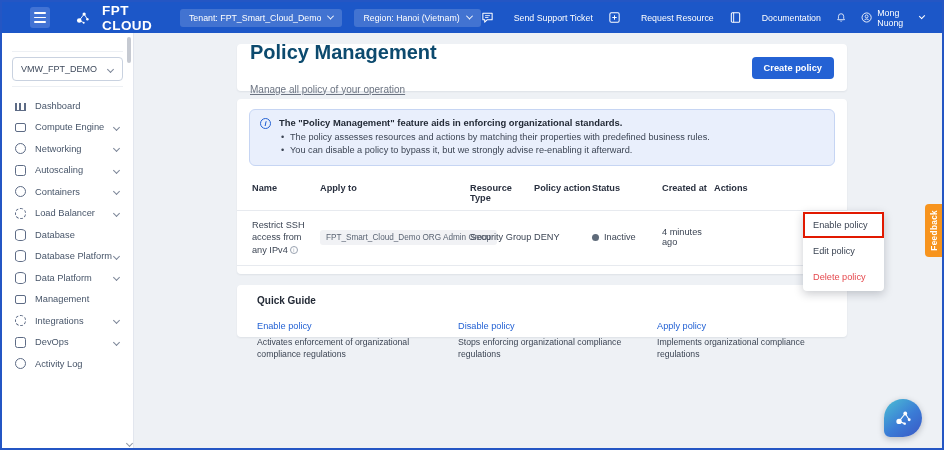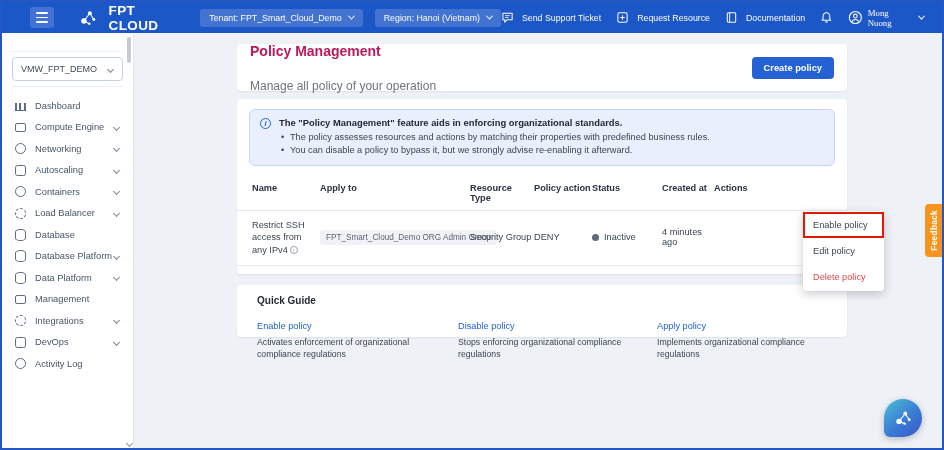--- a/index.html
+++ b/index.html
@@ -10,23 +10,23 @@
   
   .navbar { position:absolute; top:0; left:0; right:0; height:31px; background:#1c57c8; display:flex; align-items:center; justify-content:space-between; color:#fff; z-index:5; }
   .nav-left { display:flex; align-items:center; }
   .hamburger { width:24px; height:21px; margin-left:28px; background:#4273d4; border:none; border-radius:3px; display:flex; flex-direction:column; justify-content:center; align-items:center; gap:2.5px; cursor:pointer; }
   .hamburger span { display:block; width:12px; height:1.8px; background:#fff; border-radius:1px; }
   .logo { display:flex; align-items:center; gap:13px; margin-left:26px; cursor:pointer; }
   .logo-text { font-size:13.5px; font-weight:bold; letter-spacing:.4px; color:#fff; }
   .nav-chip { display:flex; align-items:center; gap:7px; background:rgba(255,255,255,.17); border-radius:3px; padding:4px 9px; font-size:8.8px; margin-left:12px; cursor:pointer; white-space:nowrap; }
   .cr { width:5px; height:5px; border-right:1.4px solid #fff; border-bottom:1.4px solid #fff; transform:rotate(45deg) translate(-1px,-1px); display:inline-block; }
   .nav-right { display:flex; align-items:center; gap:15px; margin-right:18px; }
-  .nav-link { display:flex; align-items:center; gap:8px; font-size:8.8px; cursor:pointer; white-space:nowrap; }
+  .nav-link { display:flex; align-items:center; gap:20px; font-size:8.8px; cursor:pointer; white-space:nowrap; }
   .nav-ic { width:13px; height:13px; display:block; }
-  .user { display:flex; align-items:center; gap:5px; font-size:8.8px; cursor:pointer;font-family:Liberation Serif, serif; }
+  .user { display:flex; align-items:center; gap:5px; font-size:8.8px; cursor:pointer; }
 
   
   .sidebar { position:absolute; top:31px; left:0; bottom:0; width:132px; background:#fff; border-right:1px solid #e2e6ee; padding-top:13px; z-index:4; }
   .sb-item { display:flex; align-items:center; height:21.5px; padding:0 10px 0 13px; cursor:pointer; color:#475569; }
   .sb-label { font-size:9.3px; margin-left:9px; flex:1; white-space:nowrap; }
   .sb-caret { width:5px; height:5px; border-right:1.2px solid #7c8698; border-bottom:1.2px solid #7c8698; transform:rotate(45deg); margin-right:4px; }
   .sb-div { height:1px; background:#edf0f4; margin:5px 10px; }
   .proj-select { margin:4px 10px; height:24px; border:1px solid #c9d2e0; border-radius:4px; display:flex; align-items:center; justify-content:space-between; padding:0 8px; font-size:9px; color:#3f4a5c; cursor:pointer; }
   .proj-select .sb-caret { margin-right:1px; }
   
@@ -38,22 +38,22 @@
   .ic-cir  { border:1.2px solid #5d6b85; border-radius:50%; }
   .ic-gear { border:1.2px dashed #5d6b85; border-radius:50%; }
   .ic-cyl  { height:12px; border:1.2px solid #5d6b85; border-radius:5px / 3px; }
   .sb-scroll { position:absolute; top:2px; bottom:2px; right:1px; width:5px; }
   .sb-thumb { position:absolute; top:2px; left:0; width:4px; height:26px; background:#c6cad2; border-radius:2px; }
   .sb-arrow { position:absolute; bottom:0; left:0; width:5px; height:5px; border-right:1.3px solid #8f97a4; border-bottom:1.3px solid #8f97a4; transform:rotate(45deg); }
 
   
   .card { position:absolute; left:235px; width:610px; background:#fff; border-radius:4px; box-shadow:0 1px 2px rgba(16,24,40,.07); }
   .card-header { top:42px; height:47px; display:flex; align-items:center; justify-content:space-between; padding:0 13px; }
-  .page-title { font-size:14px; font-weight:bold; color:#be185d; }
-  .page-subtitle { font-size:12px; color:#6c7482; margin-top:20px; }
+  .page-title { font-size:20px; font-weight:bold; color:#0c4a6e; }
+  .page-subtitle { font-size:10px; color:#6c7482; margin-top:20px;text-decoration:underline; }
   .btn-primary { background:#2462d4; color:#fff; border:none; border-radius:4px; font-size:9.3px; font-weight:bold; padding:6px 12px; cursor:pointer; font-family:inherit; }
 
   .card-table { top:97px; height:175px; overflow:hidden; }
   .banner { margin:10px 12px 8px; background:#e9effc; border:1px solid #c6d5f3; border-radius:6px; padding:7px 10px; display:flex; gap:8px; }
   .info-badge { width:11px; height:11px; flex:none; border:1.1px solid #2462d4; border-radius:50%; color:#2462d4; font-size:7.5px; font-weight:bold; display:flex; align-items:center; justify-content:center; margin-top:1px; font-style:italic; }
   .banner-title { font-size:9.4px; font-weight:bold; color:#232a36; }
   .banner ul { list-style:none; margin-top:3px; }
   .banner li { font-size:9.2px; color:#3c4554; line-height:1.45; padding-left:11px; position:relative; }
   .banner li::before { content:"•"; position:absolute; left:2px; color:#3c4554; }
 

